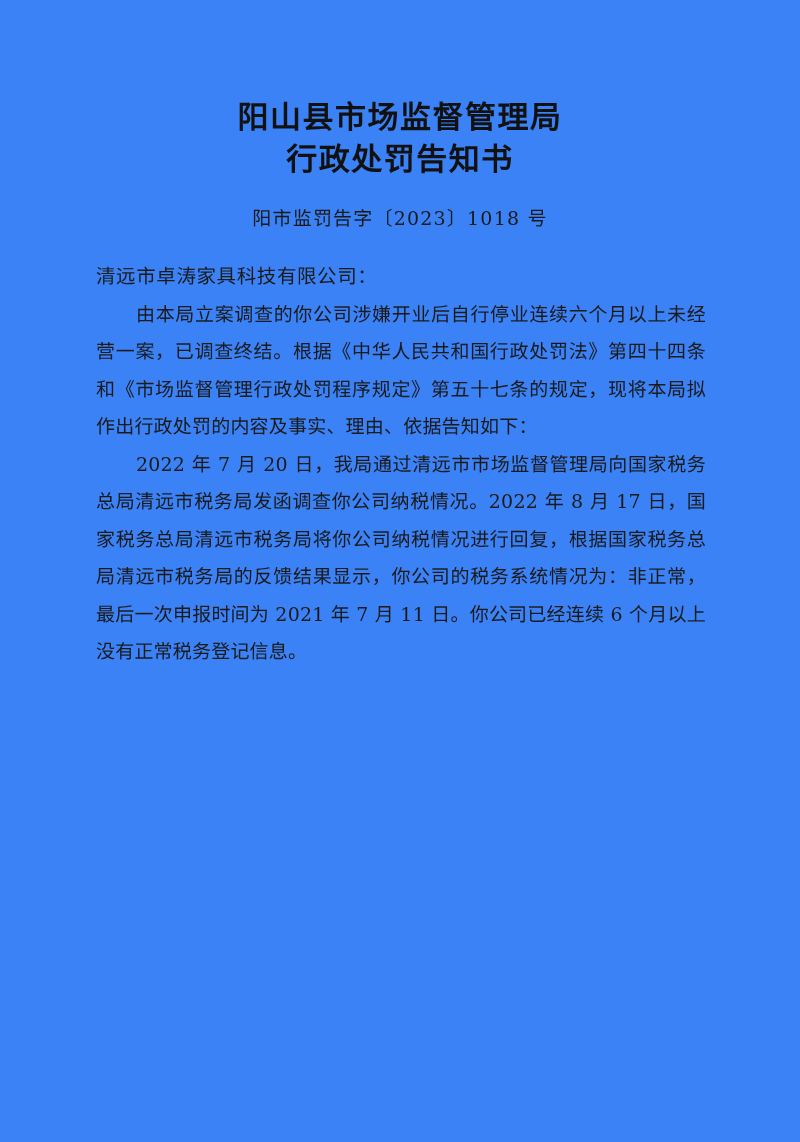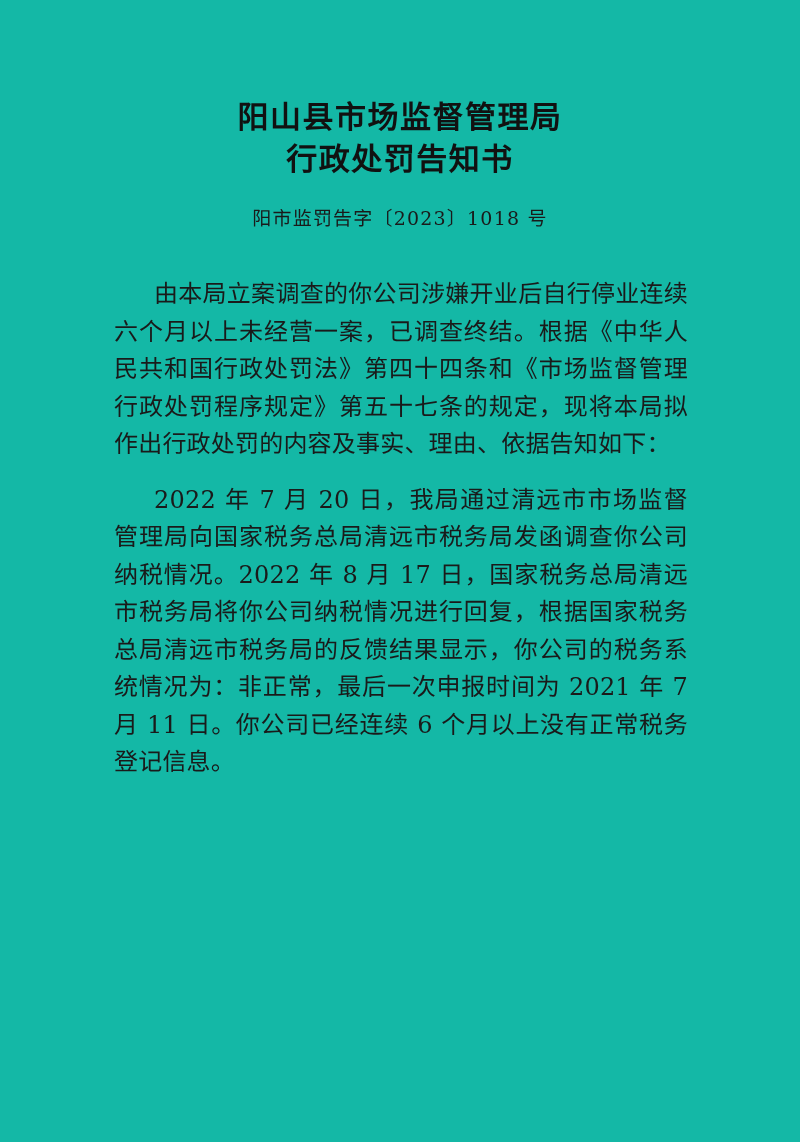--- a/index.html
+++ b/index.html
@@ -12,21 +12,21 @@
   body {
     font-family: "DejaVu Serif", "Liberation Serif", serif;
     color: #1a1a1a;
   }
 
   #page {
     position: relative;
     width: 800px;
     height: 1142px;
     margin: 0 auto;
-    background: #14b8a6;
+    background: #3b82f6;
     overflow: hidden;
     box-sizing: border-box;
   }
 
   
   .title-block {
     position: absolute;
     left: 0;
     top: 96px;
     width: 800px;
@@ -60,29 +60,29 @@
   }
 
   .addressee {
     font-size: 19.5px;
     line-height: 37.5px;
     letter-spacing: 0.6px;
     color: #1a1a1a;
   }
 
   .para {
-    font-size: 24px;
+    font-size: 19px;
     line-height: 37.5px;
     letter-spacing: 0.2px;
     text-align: justify;
     text-align-last: left;
     text-justify: inter-ideograph;
     text-indent: 40px;
     color: #1a1a1a;
-    margin: 18px;
+    margin: 0;
   }
 
   
   .footer-block {
     position: absolute;
     left: 0;
     top: 1018px;
     width: 800px;
   }
 
@@ -116,20 +116,21 @@
 
 <div id="page">
 
   <div class="title-block">
     <div class="doc-title-line">阳山县市场监督管理局</div>
     <div class="doc-title-line">行政处罚告知书</div>
     <div class="doc-number">阳市监罚告字〔2023〕1018 号</div>
   </div>
 
   <div class="body-block">
+    <div class="addressee">清远市卓涛家具科技有限公司：</div>
 
     <p class="para">由本局立案调查的你公司涉嫌开业后自行停业连续六个月以上未经营一案，已调查终结。根据《中华人民共和国行政处罚法》第四十四条和《市场监督管理行政处罚程序规定》第五十七条的规定，现将本局拟作出行政处罚的内容及事实、理由、依据告知如下：</p>
 
 
     <p class="para">2022 年 7 月 20 日，我局通过清远市市场监督管理局向国家税务总局清远市税务局发函调查你公司纳税情况。2022 年 8 月 17 日，国家税务总局清远市税务局将你公司纳税情况进行回复，根据国家税务总局清远市税务局的反馈结果显示，你公司的税务系统情况为：非正常，最后一次申报时间为 2021 年 7 月 11 日。你公司已经连续 6 个月以上没有正常税务登记信息。</p>
   </div>
 
 
 </div>
 

